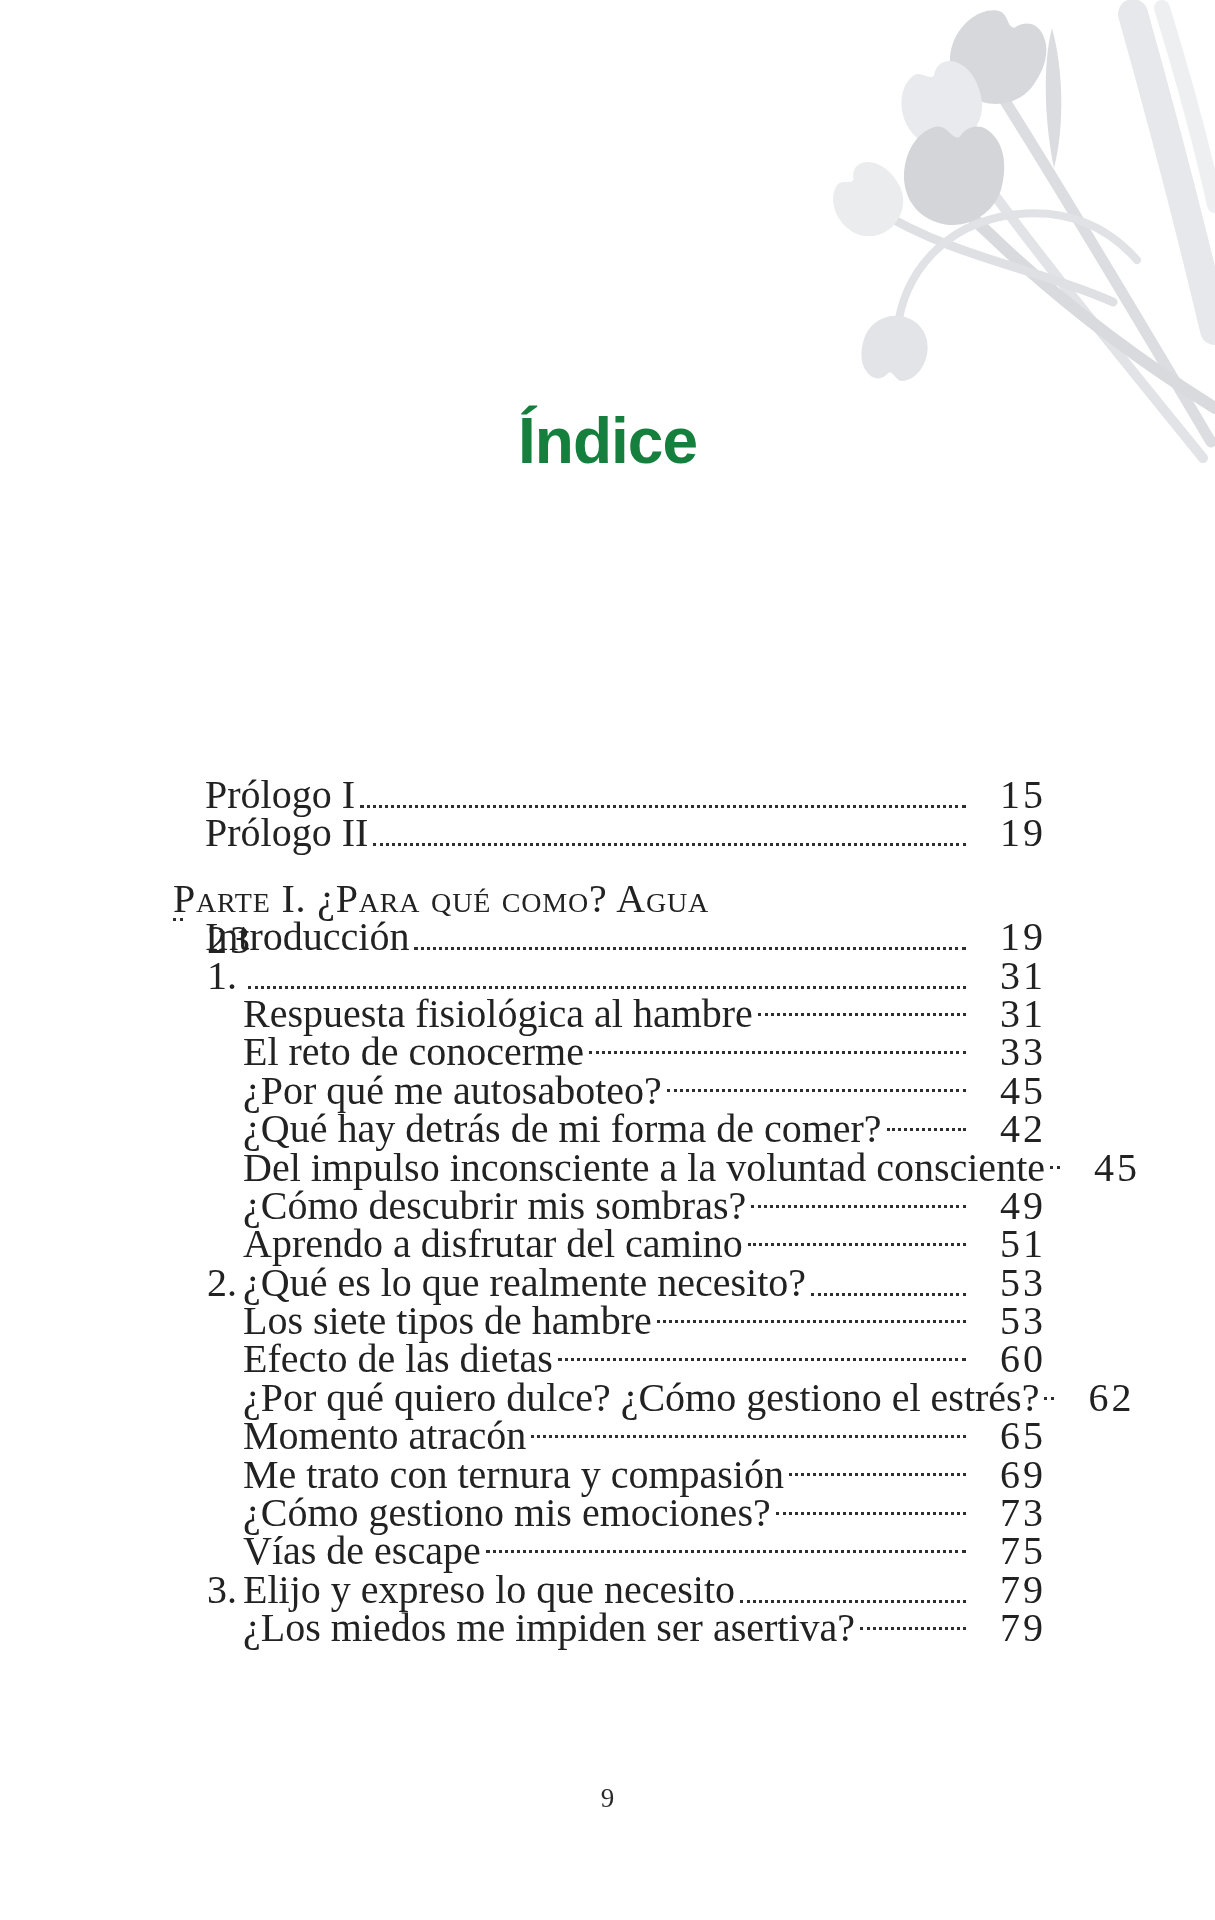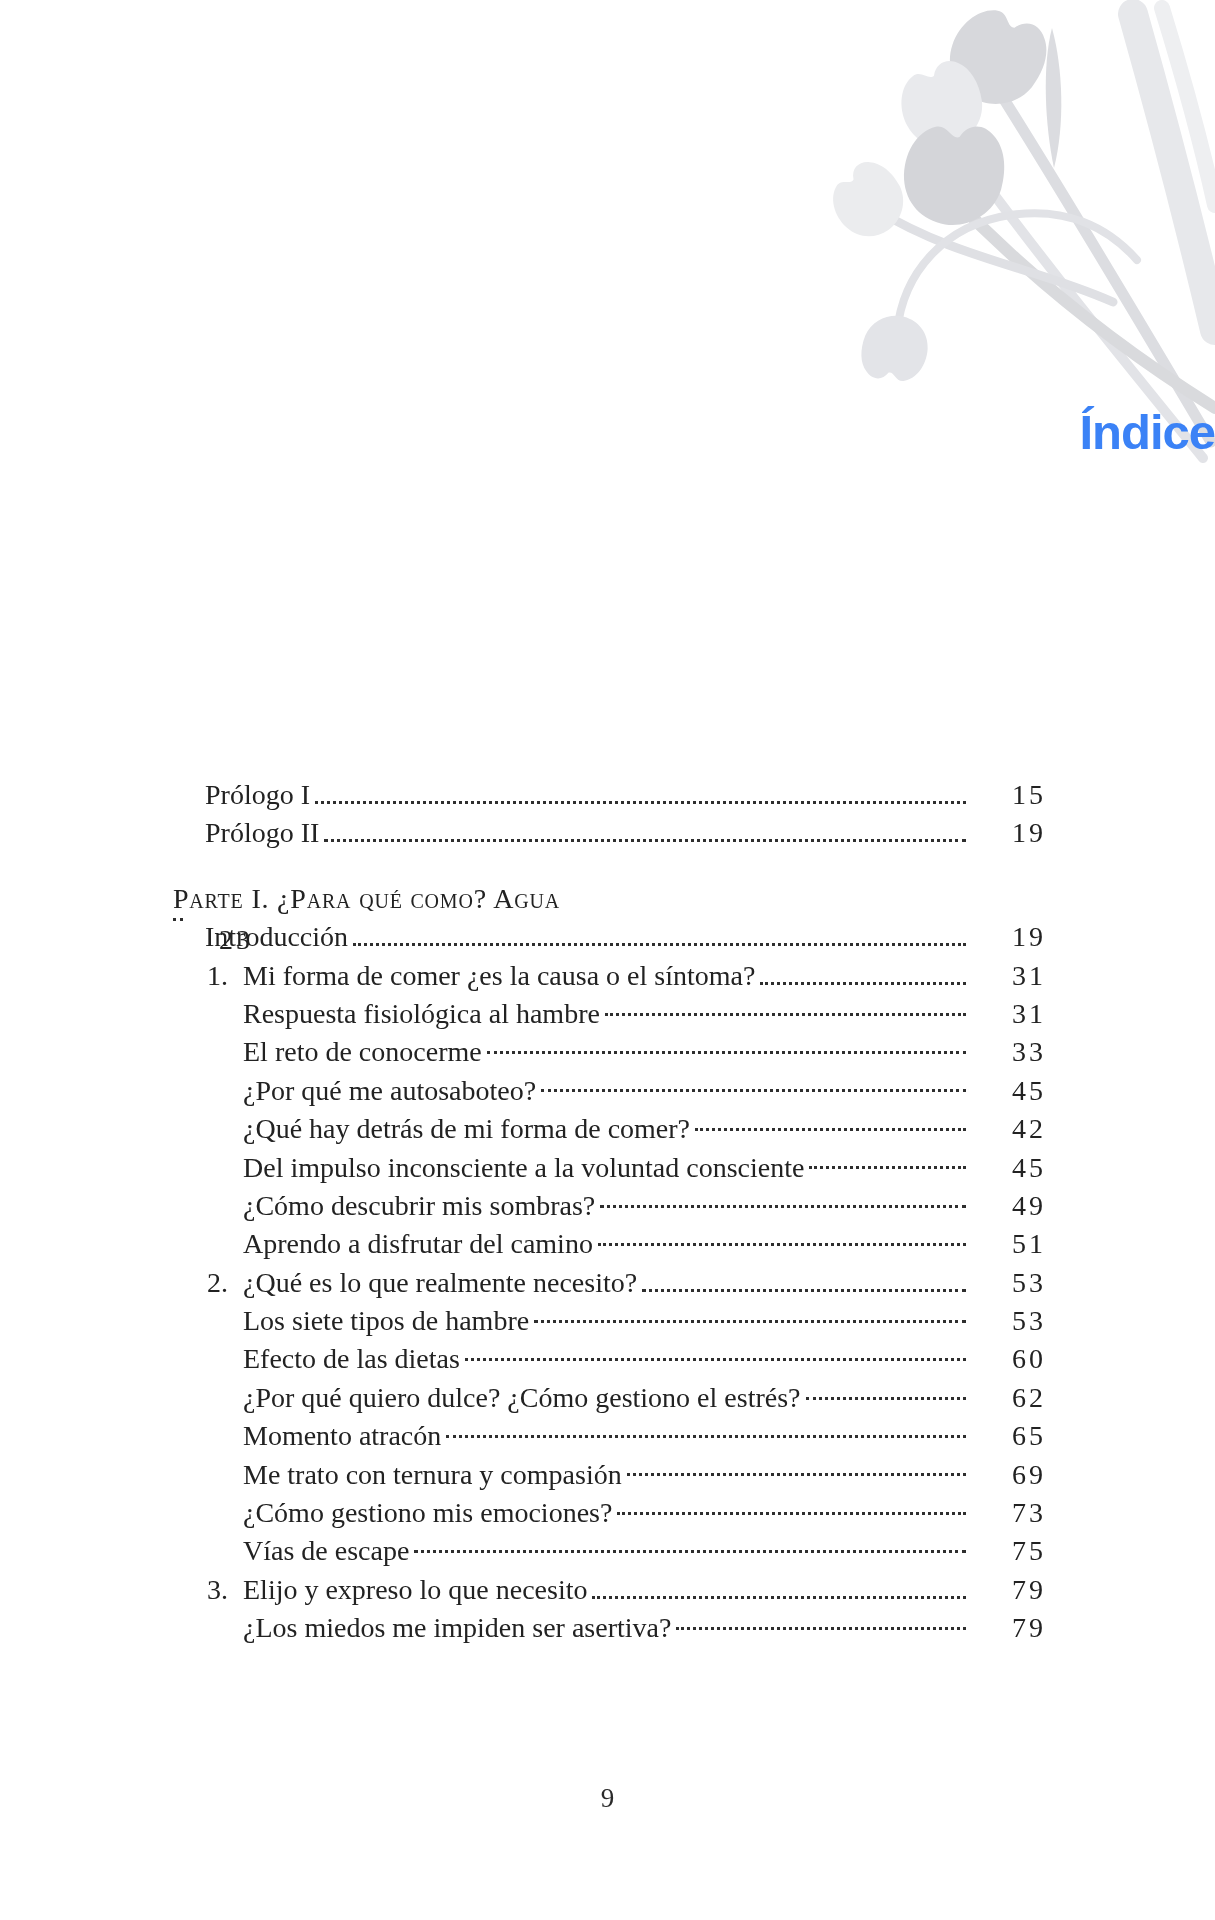--- a/index.html
+++ b/index.html
@@ -22,33 +22,33 @@
     right: 0;
     width: 560px;
     height: 520px;
     pointer-events: none;
   }
   .page-title {
     position: absolute;
     top: 404px;
     left: 0;
     right: 0;
-    text-align: right;
+    text-align: center;
     font-family: "Liberation Sans", "DejaVu Sans", sans-serif;
     font-weight: bold;
-    font-size: 49px;
+    font-size: 64px;
     letter-spacing: -1px;
-    color: #3b82f6;
+    color: #15803d;
   }
   .toc {
     position: absolute;
     top: 776px;
     left: 168px;
     width: 878px;
-    font-size: 28px;
+    font-size: 40px;
   }
   .toc-row {
     display: flex;
     align-items: baseline;
     height: 38.4px;
     line-height: 38.4px;
     white-space: nowrap;
   }
   .toc-row.gap-before { margin-top: 27px; flex-direction: column; }
   .level-part  { padding-left: 0;  font-variant: small-caps; letter-spacing: 0.8px; }
@@ -126,21 +126,20 @@
       <span class="leader"></span>
       <span class="pagenum">23</span>
     </div>
     <div class="toc-row level-front">
       <span class="label">Introducción</span>
       <span class="leader"></span>
       <span class="pagenum">19</span>
     </div>
     <div class="toc-row level-chapter">
       <span class="num">1.</span>
-      <span class="label">Mi forma de comer ¿es la causa o el síntoma?</span>
       <span class="leader"></span>
       <span class="pagenum">31</span>
     </div>
     <div class="toc-row level-sub">
       <span class="label">Respuesta fisiológica al hambre</span>
       <span class="leader"></span>
       <span class="pagenum">31</span>
     </div>
     <div class="toc-row level-sub">
       <span class="label">El reto de conocerme</span>

